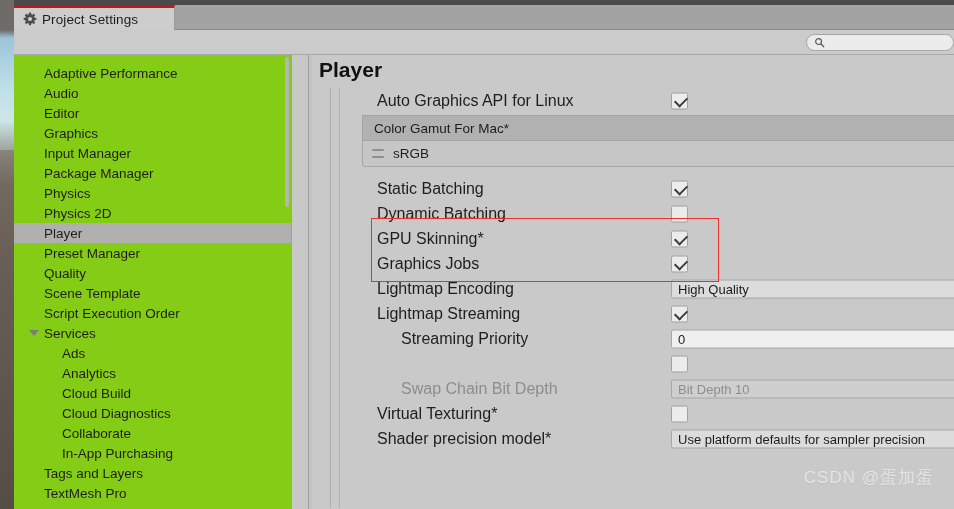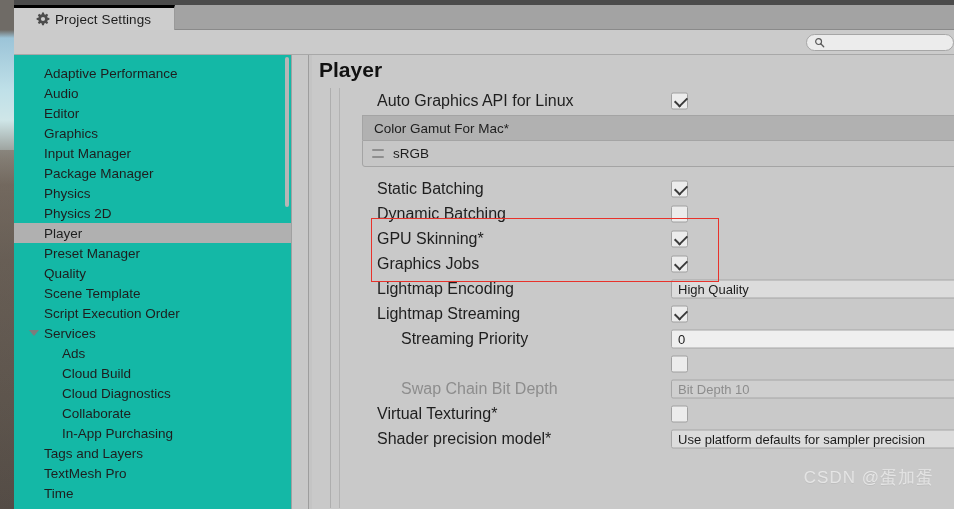--- a/index.html
+++ b/index.html
@@ -46,24 +46,24 @@
     position: absolute; left: 14px; top: 5px;
     width: 940px; height: 25px;
     background: #a3a3a3;
     border-bottom: 1px solid #8a8a8a;
     z-index: 3;
   }
   .tab {
     position: absolute; left: 0; top: 0;
     width: 161px; height: 25px;
     background: #cdcdcd;
-    border-top: 3px solid #000000;
+    border-top: 3px solid #b91c1c;
     border-right: 1px solid #9a9a9a;
     display: flex; align-items: center;
-    padding-left: 22px;
+    padding-left: 9px;
     cursor: default;
   }
   .tab .gear {
     width: 14px; height: 14px;
     margin-right: 5px;
     flex: none;
     display: block;
   }
   .tab-label {
     font-size: 13.5px;
@@ -94,21 +94,21 @@
     border: none; background: transparent; outline: none;
     font-family: "Liberation Sans", sans-serif;
     font-size: 11px; color: #333;
     width: 110px; margin-left: 4px;
   }
 
   
   .sidebar {
     position: absolute; left: 14px; top: 55px;
     width: 278px; height: 454px;
-    background: #14b8a6;
+    background: #84cc16;
     border-right: 1px solid #a0a0a0;
     overflow: hidden;
     z-index: 2;
   }
   .sb-list { padding-top: 8px; }
   .sb-item {
     height: 20px;
     display: flex; align-items: center;
     font-size: 13.5px;
     color: #1e1e1e;
@@ -352,20 +352,23 @@
           <span>Script Execution Order</span>
         </div>
         <div class="sb-item lvl1">
           <span class="twisty"></span>
           <span>Services</span>
         </div>
         <div class="sb-item lvl2">
           <span>Ads</span>
         </div>
         <div class="sb-item lvl2">
+          <span>Analytics</span>
+        </div>
+        <div class="sb-item lvl2">
           <span>Cloud Build</span>
         </div>
         <div class="sb-item lvl2">
           <span>Cloud Diagnostics</span>
         </div>
         <div class="sb-item lvl2">
           <span>Collaborate</span>
         </div>
         <div class="sb-item lvl2">
           <span>In-App Purchasing</span>

